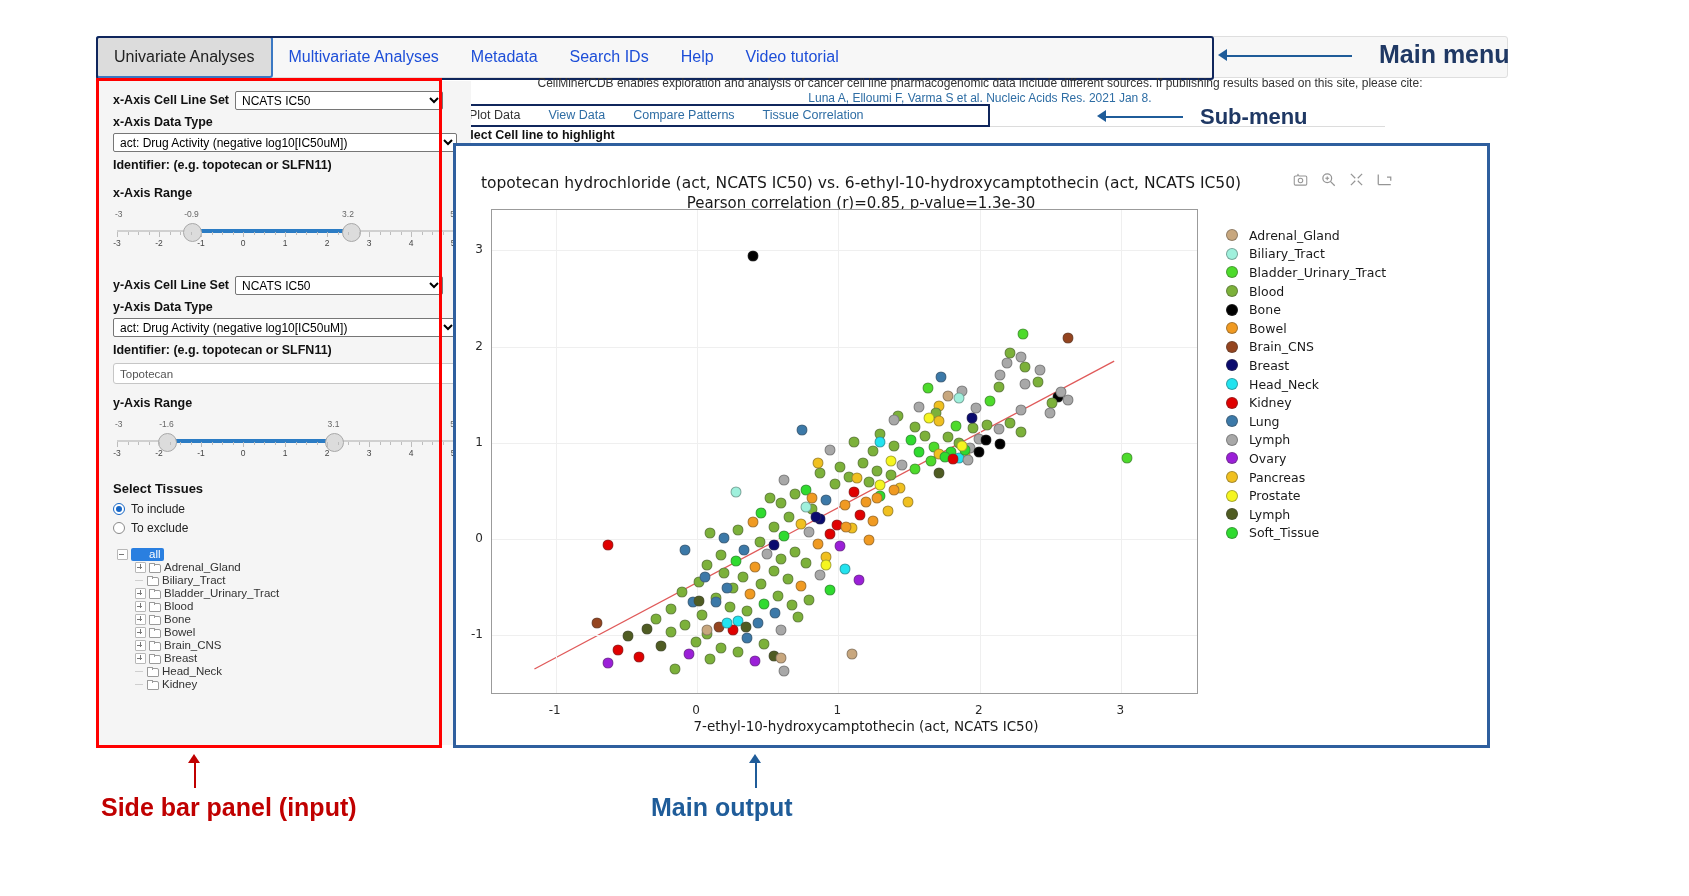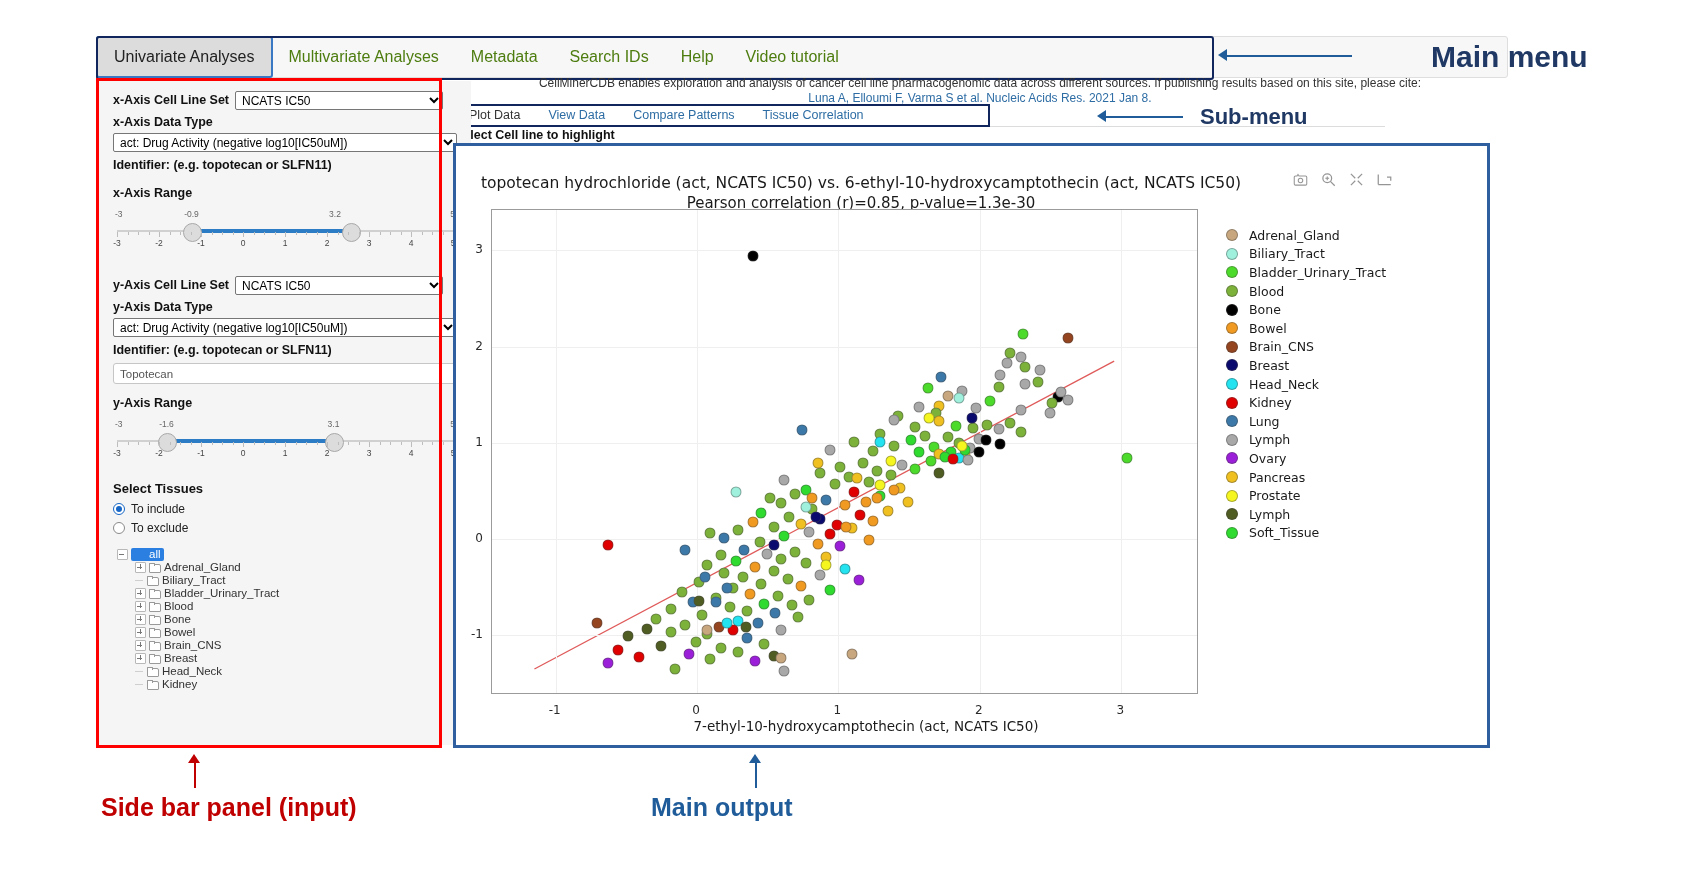--- a/index.html
+++ b/index.html
@@ -16,32 +16,32 @@
     position:absolute;left:96px;top:36px;width:1410px;height:40px;
     background:#f7f7f7;border:1px solid #dedede;border-radius:3px;
     display:flex;align-items:stretch;
   }
   #main-menu-box{
     position:absolute;left:96px;top:36px;width:1114px;height:40px;
     border:2px solid #10265c;border-radius:3px;pointer-events:none;
   }
   .menu-item{
     display:flex;align-items:center;padding:0 16px;
-    font-size:16px;color:#4d7c0f;white-space:nowrap;cursor:pointer;
+    font-size:16px;color:#1d4ed8;white-space:nowrap;cursor:pointer;
   }
   .menu-item.active{
     background:#dcdcdc;color:#222;border:2px solid #3b78c3;border-radius:3px;
     margin:-1px 0 -1px -1px;
   }
 
   
   .anno{
     position:absolute;font-weight:bold;color:#1f3864;white-space:nowrap;
   }
-  #anno-main-menu{left:1431px;top:40px;font-size:30px;}
+  #anno-main-menu{left:1379px;top:40px;font-size:25px;}
   #anno-sub-menu{left:1200px;top:104px;font-size:22px;}
   #anno-sidebar{left:101px;top:793px;font-size:25px;color:#c00000;}
   #anno-main-output{left:651px;top:793px;font-size:25px;color:#1f5c99;}
 
   .arrow{position:absolute;}
   .arrow-h{height:2px;}
   .arrow-v{width:2px;}
   .arrow-head{position:absolute;width:0;height:0;}
 
   
@@ -238,21 +238,21 @@
       <div class="menu-item">
         <span>Help</span>
       </div>
       <div class="menu-item">
         <span>Video tutorial</span>
       </div>
     </div>
   <div id="main-menu-box"></div>
 
   <div id="cite">
-    <div>CellMinerCDB enables exploration and analysis of cancer cell line pharmacogenomic data across different sources. If publishing results based on this site, please cite:</div>
+    <div>CellMinerCDB enables exploration and analysis of cancer cell line pharmacogenomic data include different sources. If publishing results based on this site, please cite:</div>
     <div>
       <a href="#">Luna A, Elloumi F, Varma S et al. Nucleic Acids Res. 2021 Jan 8.</a>
     </div>
   </div>
 
   <div id="sub-menu">
       <div class="sub-item active">Plot Data</div>
       <div class="sub-item">View Data</div>
       <div class="sub-item">Compare Patterns</div>
       <div class="sub-item">Tissue Correlation</div>
@@ -282,21 +282,21 @@
     <div class="lbl" style="margin-top:11px">x-Axis Range</div>
 
     <div class="slider-wrap">
       <div class="slider-end" style="left:2px">-3</div>
       <div class="slider-end" style="right:2px">5</div>
       <div class="slider-track"></div>
       <div class="slider-fill" style="left:78px;width:159px"></div>
       <div class="slider-handle" style="left:70px"></div>
       <div class="slider-handle" style="left:229px"></div>
       <div class="slider-bubble" style="left:78.5px">-0.9</div>
-      <div class="slider-bubble" style="left:222px">3.2</div>
+      <div class="slider-bubble" style="left:235px">3.2</div>
       <div class="slider-ticks" id="xticks-sl">
           <div class="tickmark" style="left: 0%; height: 5px;"></div>
           <div class="tickmark" style="left: 3.125%; height: 3px;"></div>
           <div class="tickmark" style="left: 6.25%; height: 3px;"></div>
           <div class="tickmark" style="left: 9.375%; height: 3px;"></div>
           <div class="ticklabel" style="left: 0%;">-3</div>
           <div class="tickmark" style="left: 12.5%; height: 5px;"></div>
           <div class="tickmark" style="left: 15.625%; height: 3px;"></div>
           <div class="tickmark" style="left: 18.75%; height: 3px;"></div>
           <div class="tickmark" style="left: 21.875%; height: 3px;"></div>

